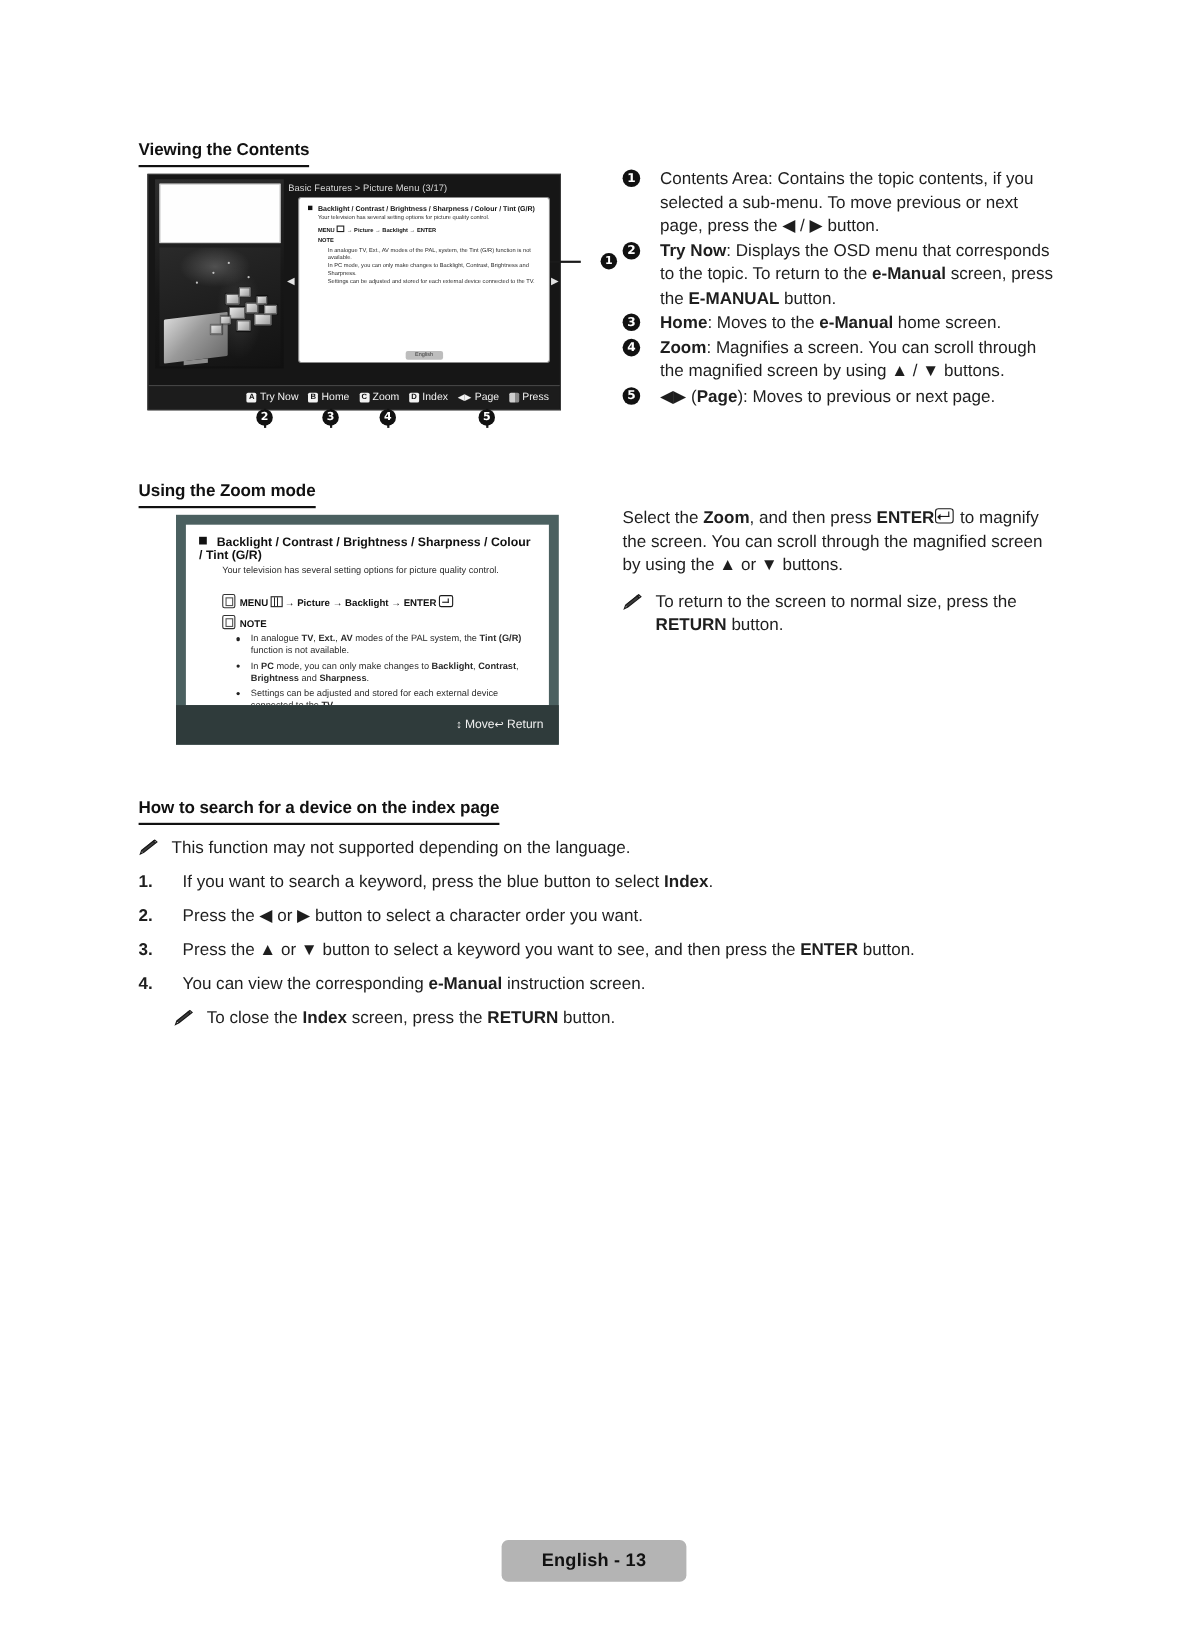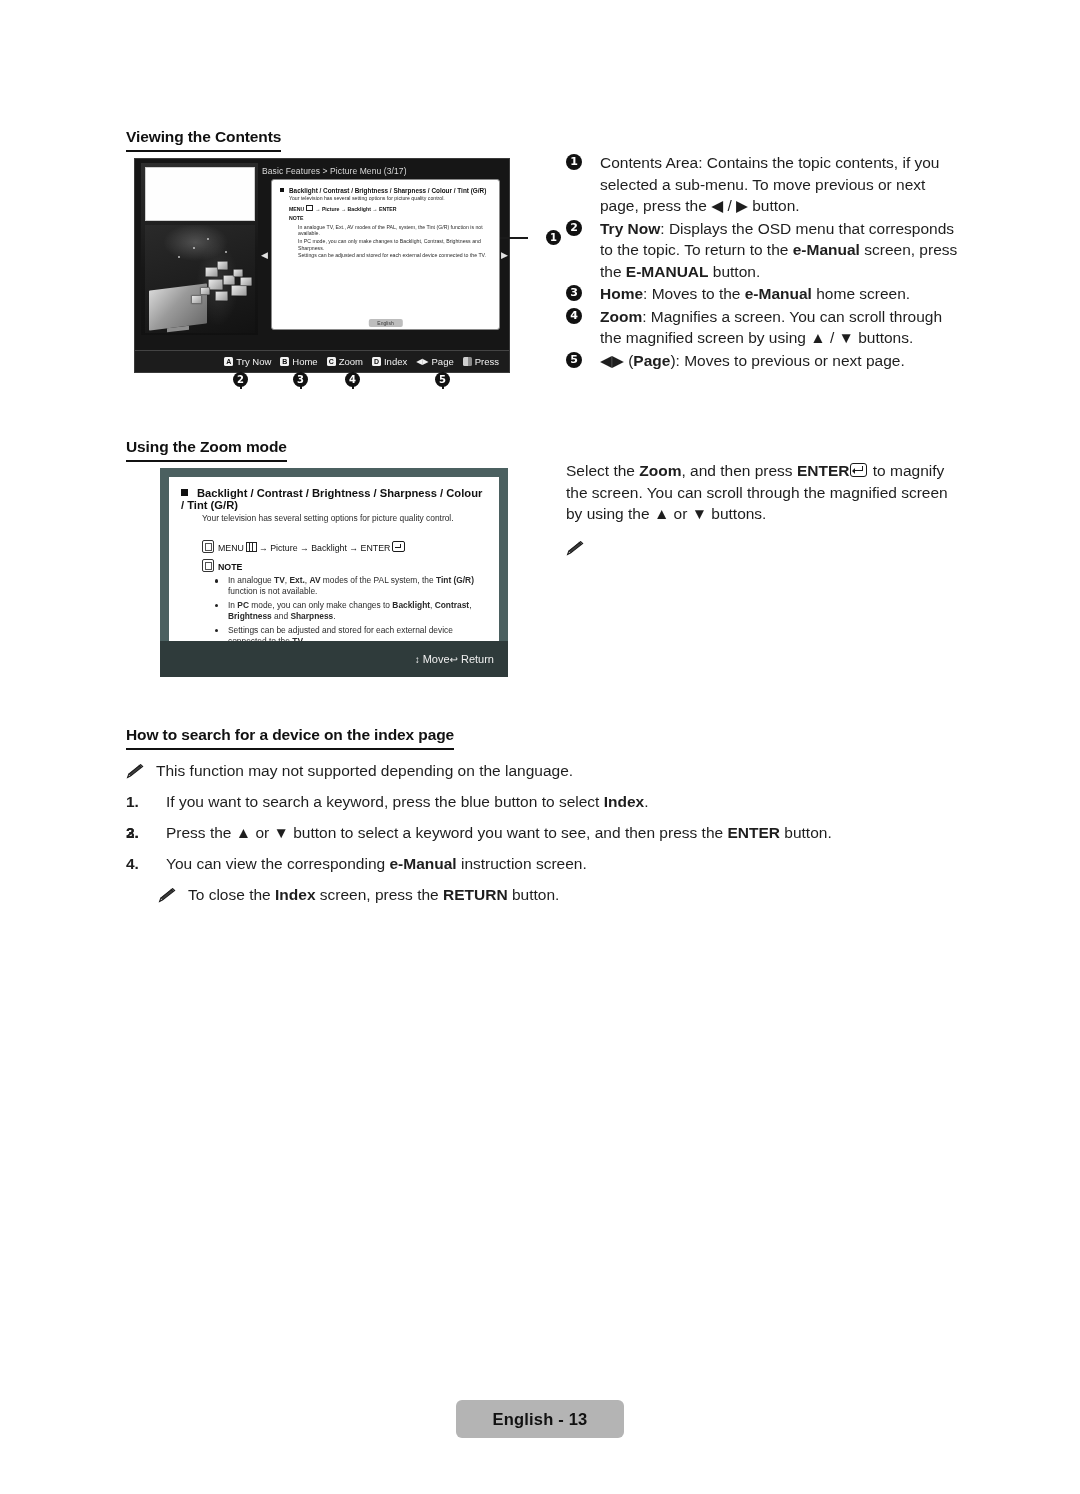--- a/index.html
+++ b/index.html
@@ -312,21 +312,21 @@
   .p2-sub {
     font-size: 8.4px;
     color: #2b2b2b;
     margin: 0 0 6px 21px;
     line-height: 11px;
   }
   .p2-path {
     font-size: 8.8px;
     color: #111;
     margin: 16px 0 6px 21px;
-    font-weight: normal;
+    font-weight: bold;
   }
   .p2-note {
     font-size: 8.8px;
     font-weight: bold;
     color: #111;
     margin: 0 0 3px 21px;
   }
   .p2-ul { list-style: none; margin: 0 0 0 34px; padding: 0; }
   .p2-ul li {
     position: relative;
@@ -596,20 +596,21 @@
   </p>
   <div class="note-line">
     <span class="pencil">
       <svg viewBox="0 0 24 19" width="19" height="15">
         <path d="M2 17 L6 15 L21 3 L18.5 0.8 L3.5 12.8 Z" fill="none" stroke="#1a1a1a" stroke-width="1.4"></path>
         <path d="M3.5 12.8 L6 15" fill="none" stroke="#1a1a1a" stroke-width="1.2"></path>
         <path d="M16.2 2 L19 4.6" fill="none" stroke="#1a1a1a" stroke-width="1.2"></path>
         <path d="M5 13.6 L18.8 2.2" fill="none" stroke="#1a1a1a" stroke-width="3.6" opacity="0.85"></path>
       </svg>
     </span>
+    <span>To return to the screen to normal size, press the <b>RETURN</b>  button.</span>
   </div>
 </div>
 
 <div class="sec-head" style="left:126px; top:726px;">How to search for a device on the index page</div>
 
 <div id="steps">
   <div class="note-line">
     <span class="pencil">
       <svg viewBox="0 0 24 19" width="19" height="15">
         <path d="M2 17 L6 15 L21 3 L18.5 0.8 L3.5 12.8 Z" fill="none" stroke="#1a1a1a" stroke-width="1.4"></path>
@@ -621,20 +622,21 @@
     <span>This function may not supported depending on the language.</span>
   </div>
 
   <ol class="steps">
     <li>
       <span class="snum">1.</span>
       <span>If you want to search a keyword, press the blue button to select <b>Index</b>.</span>
     </li>
     <li>
       <span class="snum">2.</span>
+      <span>Press the ◀ or ▶ button to select a character order you want.</span>
     </li>
     <li>
       <span class="snum">3.</span>
       <span>Press the ▲ or ▼ button to select a keyword you want to see, and then press the <b>ENTER</b> button.</span>
     </li>
     <li>
       <span class="snum">4.</span>
       <span>You can view the corresponding <b>e-Manual</b> instruction screen.</span>
     </li>
   </ol>

